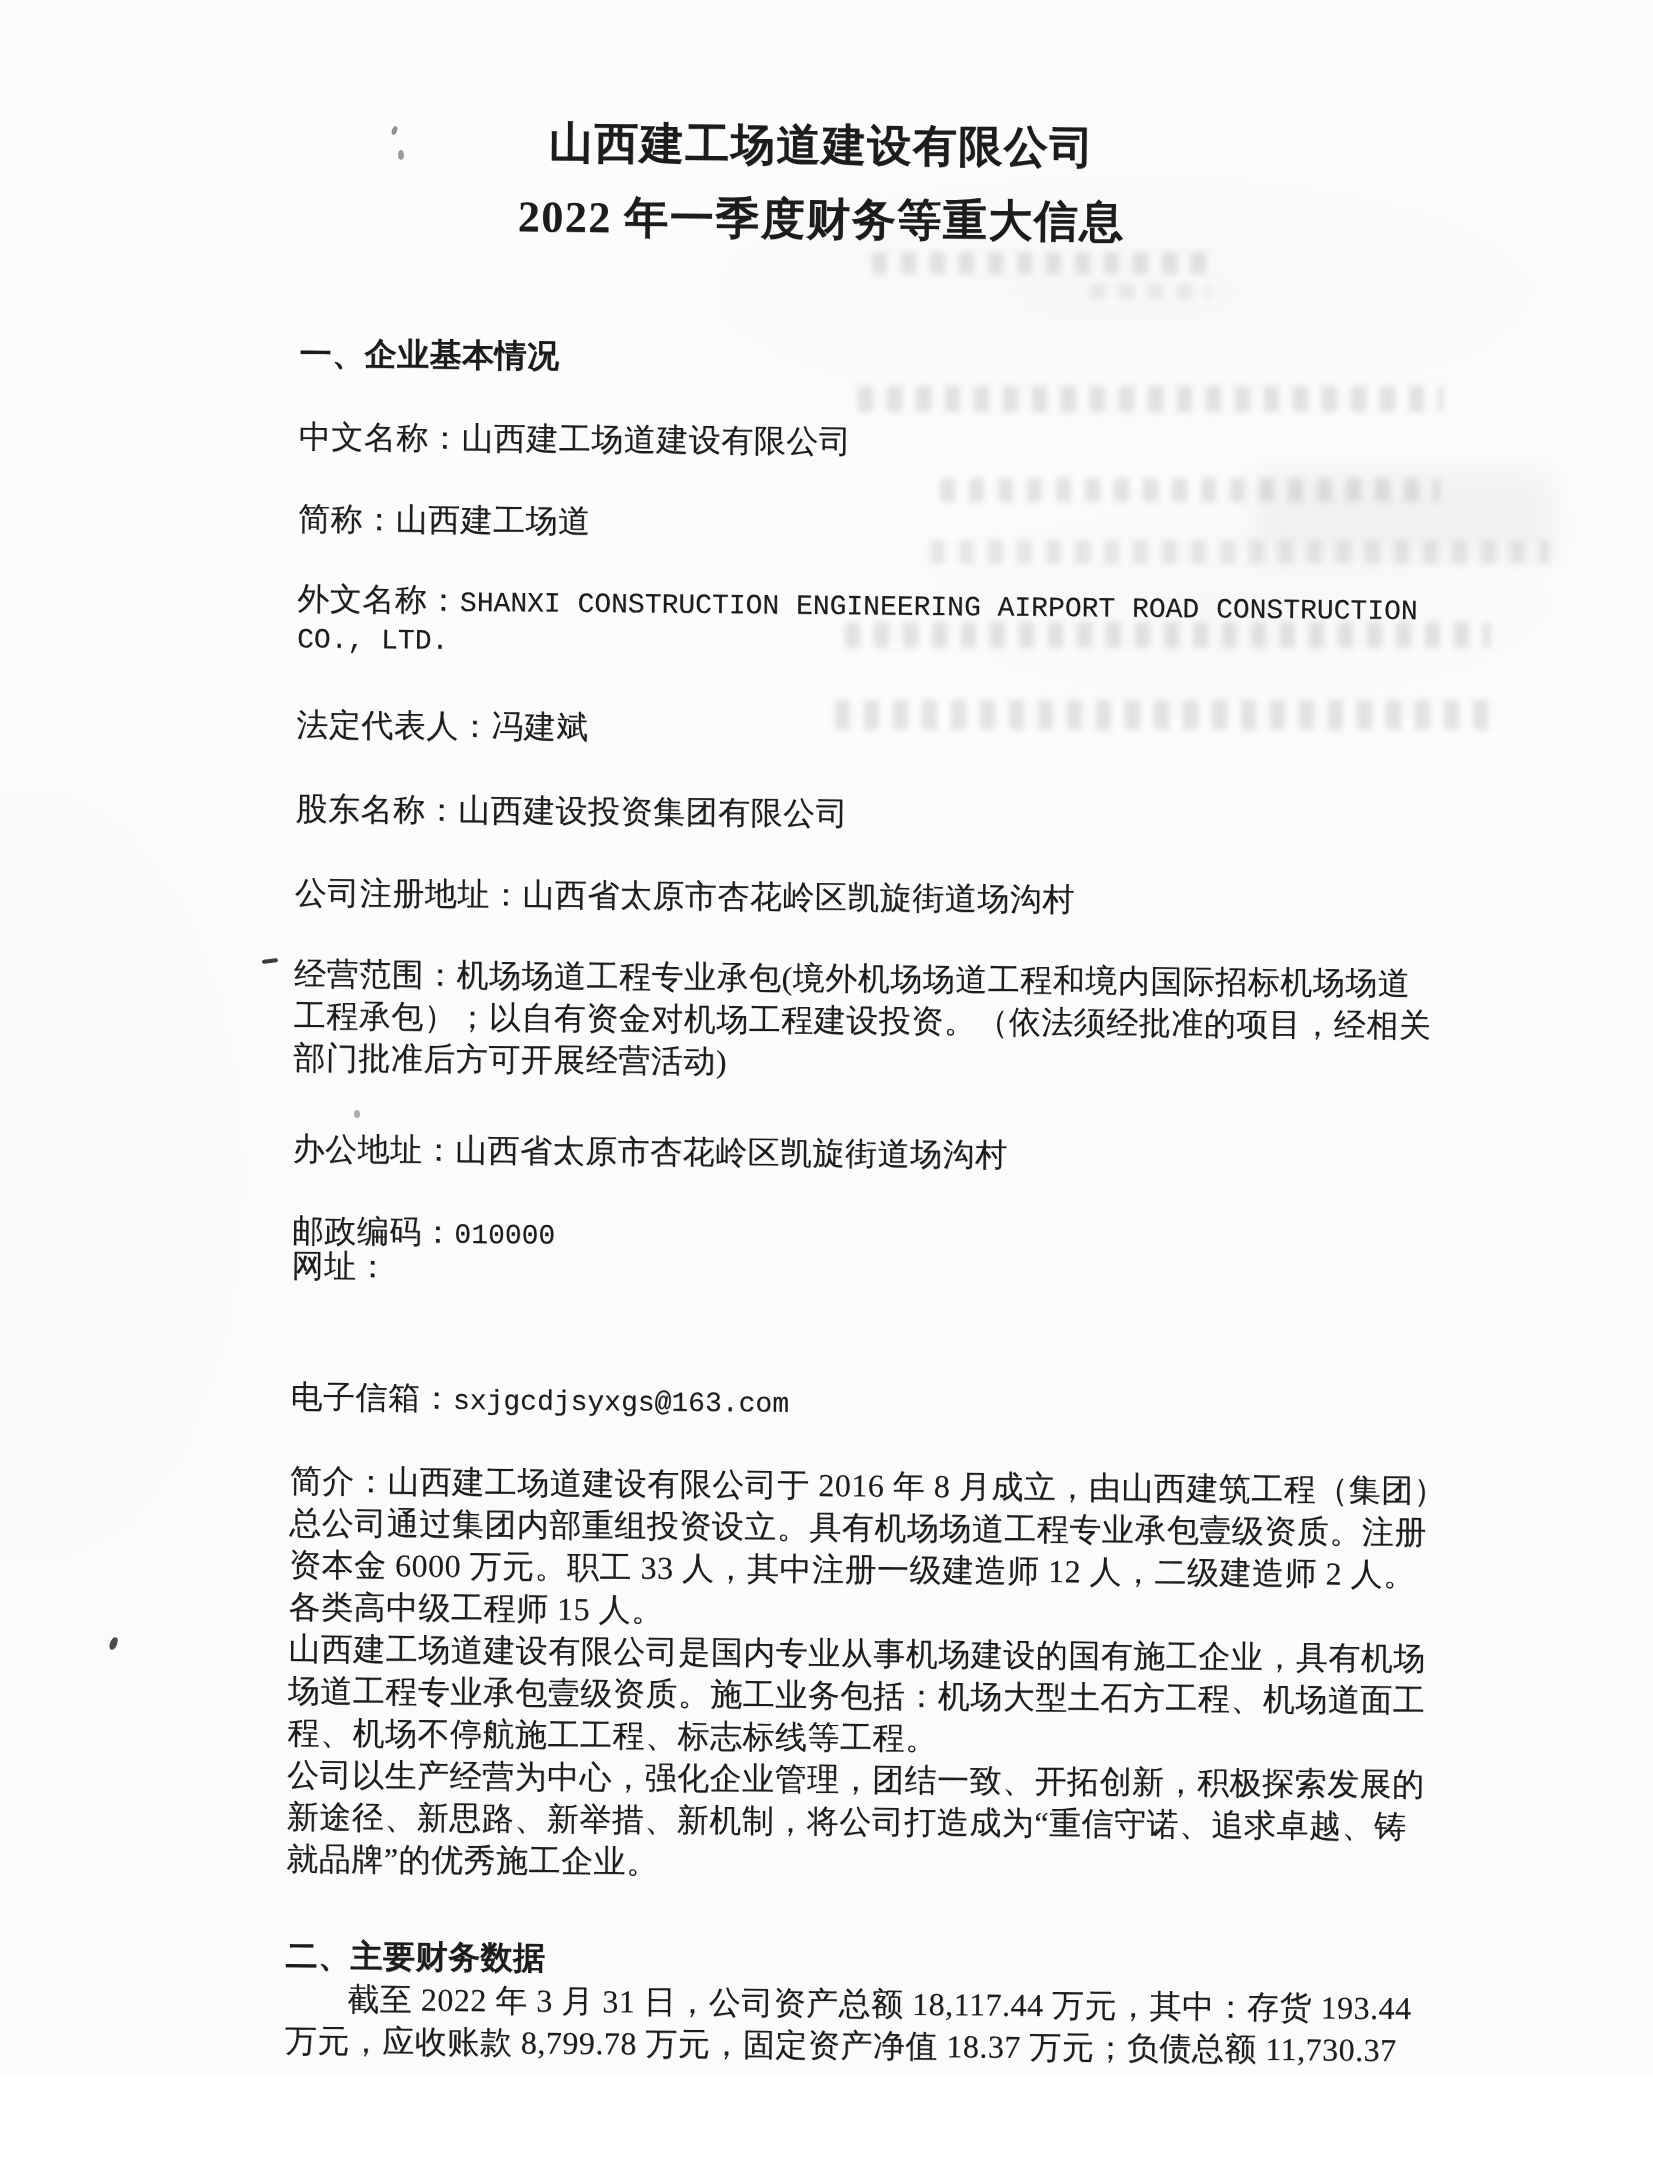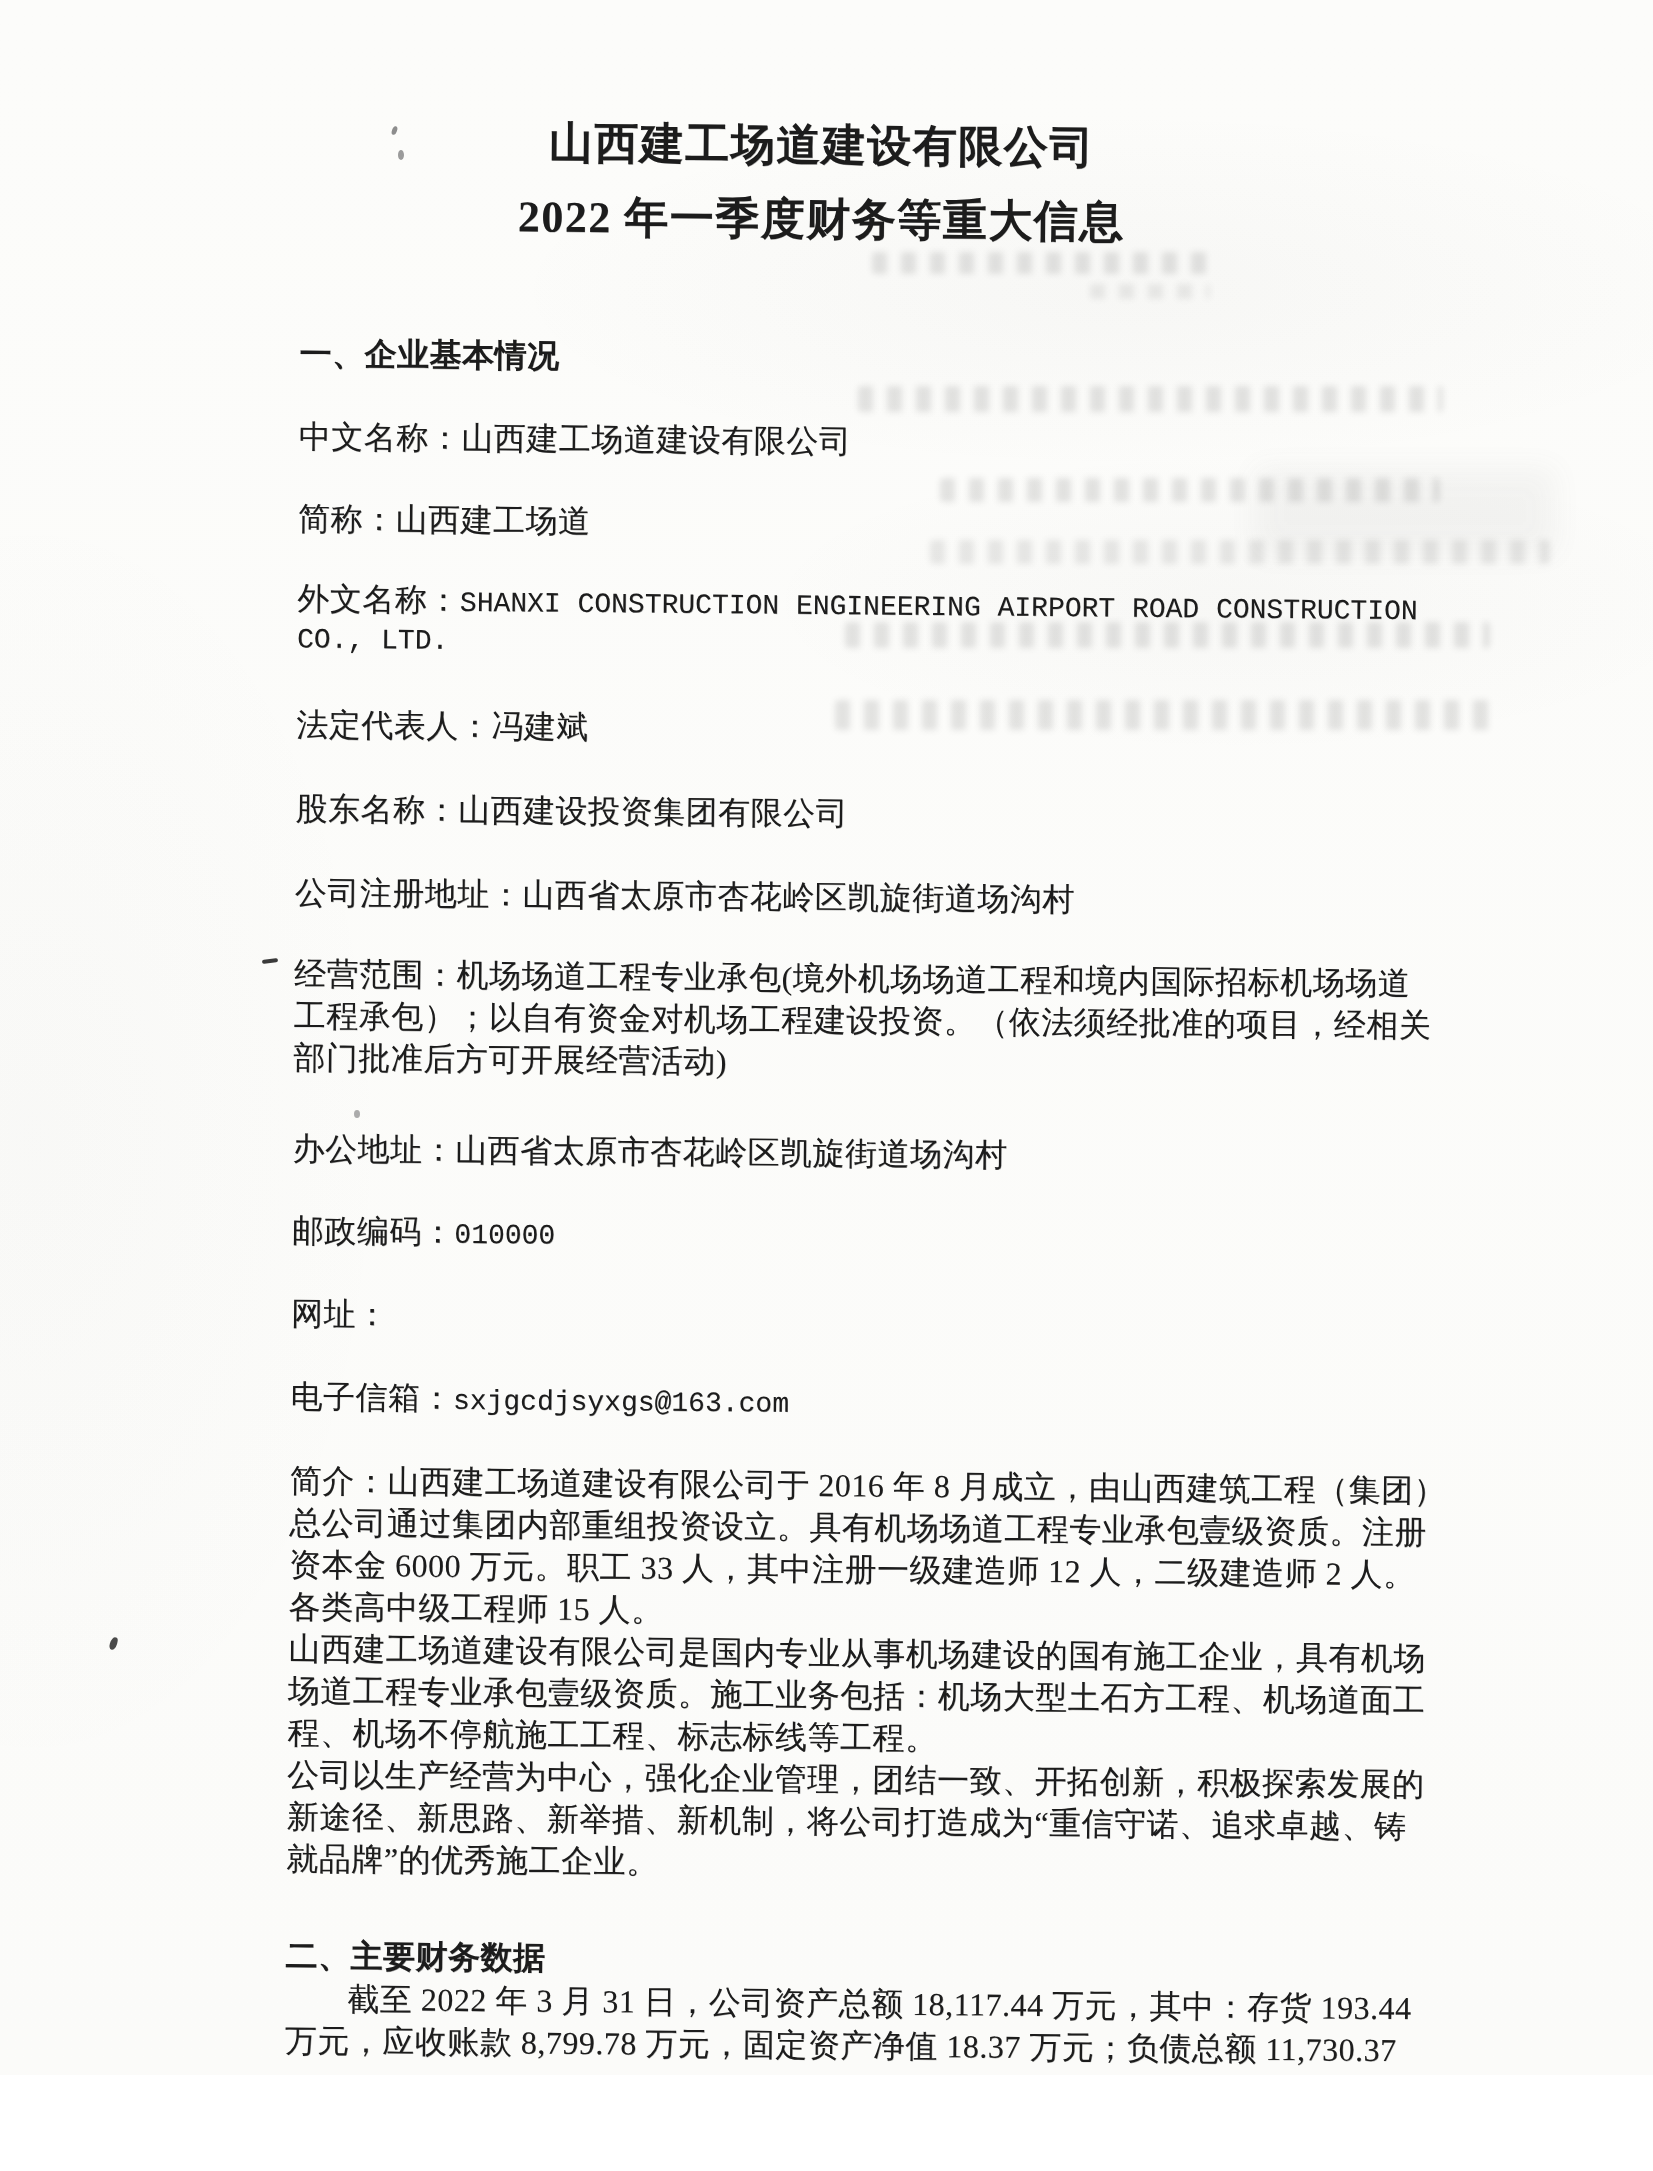--- a/index.html
+++ b/index.html
@@ -124,21 +124,21 @@
     <div class="t para" style="top:957px">
       <div class="line">经营范围：机场场道工程专业承包(境外机场场道工程和境内国际招标机场场道</div>
       <div class="line">工程承包）；以自有资金对机场工程建设投资。（依法须经批准的项目，经相关</div>
       <div class="line">部门批准后方可开展经营活动)</div>
     </div>
 
     <div class="t" style="top:1131px">办公地址：山西省太原市杏花岭区凯旋街道场沟村</div>
 
     <div class="t" style="top:1213px"><span>邮政编码：</span><span class="latin">010000</span></div>
 
-    <div class="t" style="top:1296px">网址：</div>
+    <div class="t" style="top:1248px">网址：</div>
 
     <div class="t" style="top:1379px"><span>电子信箱：</span><span class="latin">sxjgcdjsyxgs@163.com</span></div>
 
     <div class="t para" style="top:1464px">
       <div class="line">简介：山西建工场道建设有限公司于 2016 年 8 月成立，由山西建筑工程（集团）</div>
       <div class="line">总公司通过集团内部重组投资设立。具有机场场道工程专业承包壹级资质。注册</div>
       <div class="line">资本金 6000 万元。职工 33 人，其中注册一级建造师 12 人，二级建造师 2 人。</div>
       <div class="line">各类高中级工程师 15 人。</div>
       <div class="line">山西建工场道建设有限公司是国内专业从事机场建设的国有施工企业，具有机场</div>
       <div class="line">场道工程专业承包壹级资质。施工业务包括：机场大型土石方工程、机场道面工</div>

